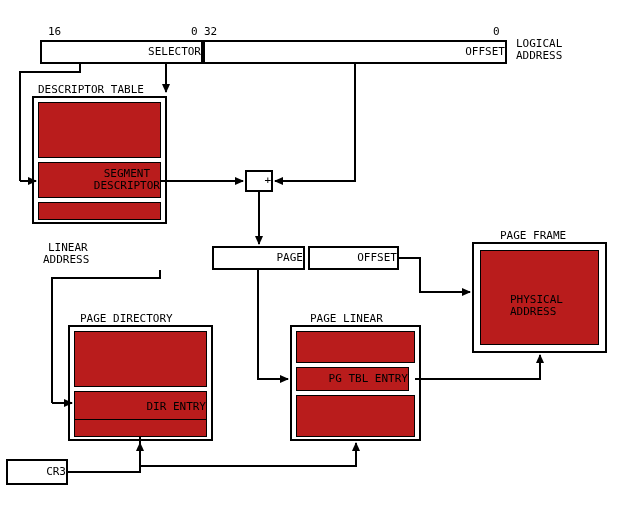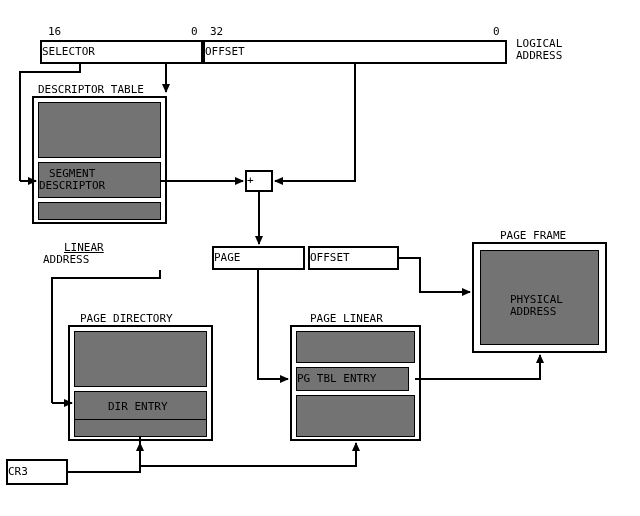--- a/index.html
+++ b/index.html
@@ -33,51 +33,51 @@
     color: #000000;
   }
   .box {
     box-sizing: border-box;
     border: 2px solid #000000;
     background: #ffffff;
   }
   .thinbox {
     box-sizing: border-box;
     border: 1px solid #000000;
-    background: #737373;
+    background: #b91c1c;
   }
   .boxlabel {
     font-family: "DejaVu Sans Mono", monospace;
     font-size: 11px;
     line-height: 12px;
     white-space: pre;
     text-align: center;
     color: #000000;
   }
   .ctr {
     display: flex;
     align-items: center;
-    justify-content: flex-start;
+    justify-content: flex-end;
   }
   svg.arrows {
     position: absolute;
     left: 0; top: 0;
     width: 640px; height: 516px;
     pointer-events: none;
   }
 </style>
 </head>
 <body>
 
 <div id="stage">
 
 
   <div class="abs txt" style="left:48px; top:26px;">16</div>
   <div class="abs txt" style="left:191px; top:26px;">0</div>
-  <div class="abs txt" style="left:210px; top:26px;">32</div>
+  <div class="abs txt" style="left:204px; top:26px;">32</div>
   <div class="abs txt" style="left:493px; top:26px;">0</div>
 
   <div class="abs txt" style="left:516px; top:38px;">LOGICAL</div>
   <div class="abs txt" style="left:516px; top:50px;">ADDRESS</div>
 
   <div class="abs box ctr" style="left:40px; top:40px; width:163px; height:24px;">
     <span class="boxlabel">SELECTOR</span>
   </div>
 
   <div class="abs box ctr" style="left:203px; top:40px; width:304px; height:24px;">
@@ -92,21 +92,21 @@
   <div class="abs thinbox ctr" style="left:38px; top:162px; width:123px; height:36px;">
     <span class="boxlabel">SEGMENT
 DESCRIPTOR</span>
   </div>
   <div class="abs thinbox" style="left:38px; top:202px; width:123px; height:18px;"></div>
 
   <div class="abs box ctr" style="left:245px; top:170px; width:28px; height:22px;">
     <span class="boxlabel">+</span>
   </div>
 
-  <div class="abs txt" style="left:64px; top:242px;text-decoration:underline;">LINEAR</div>
+  <div class="abs txt" style="left:48px; top:242px;">LINEAR</div>
   <div class="abs txt" style="left:43px; top:254px;">ADDRESS</div>
 
   <div class="abs box ctr" style="left:212px; top:246px; width:93px; height:24px;">
     <span class="boxlabel">PAGE</span>
   </div>
   <div class="abs box ctr" style="left:308px; top:246px; width:91px; height:24px;">
     <span class="boxlabel">OFFSET</span>
   </div>
 
   <div class="abs txt" style="left:500px; top:230px;">PAGE FRAME</div>

